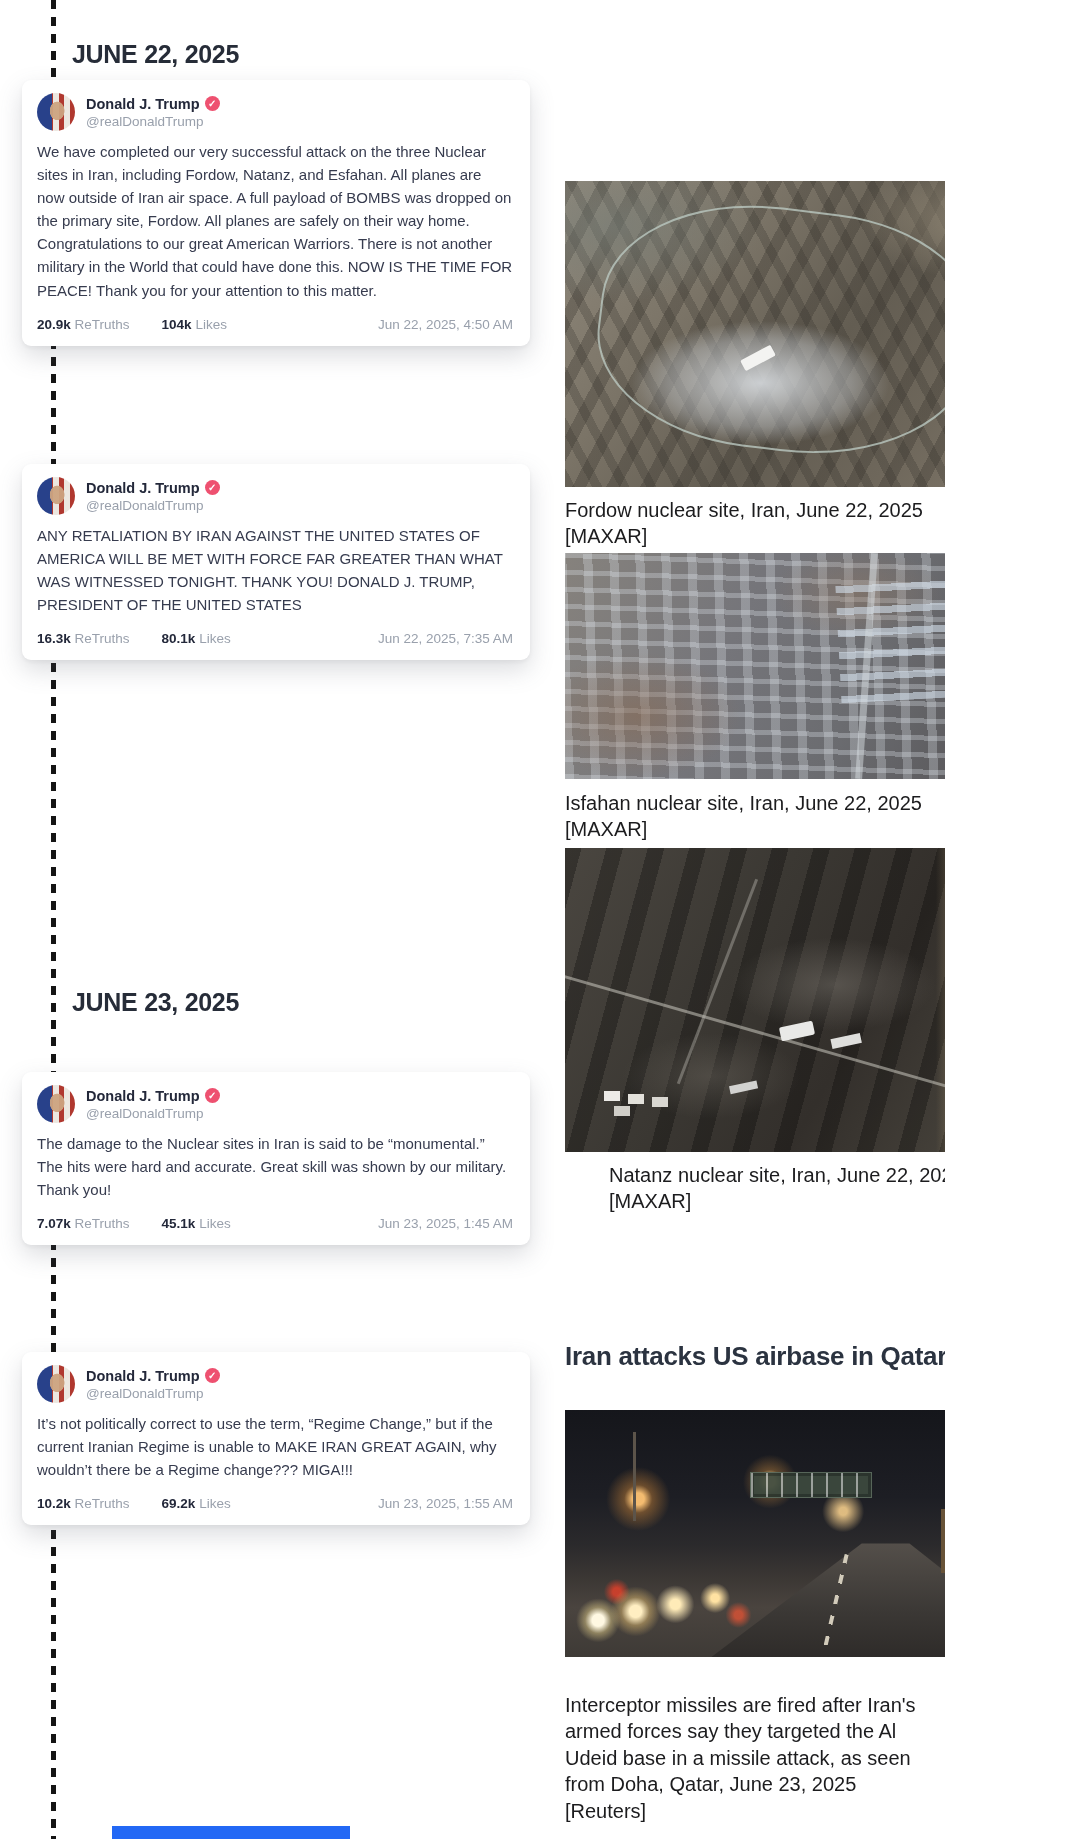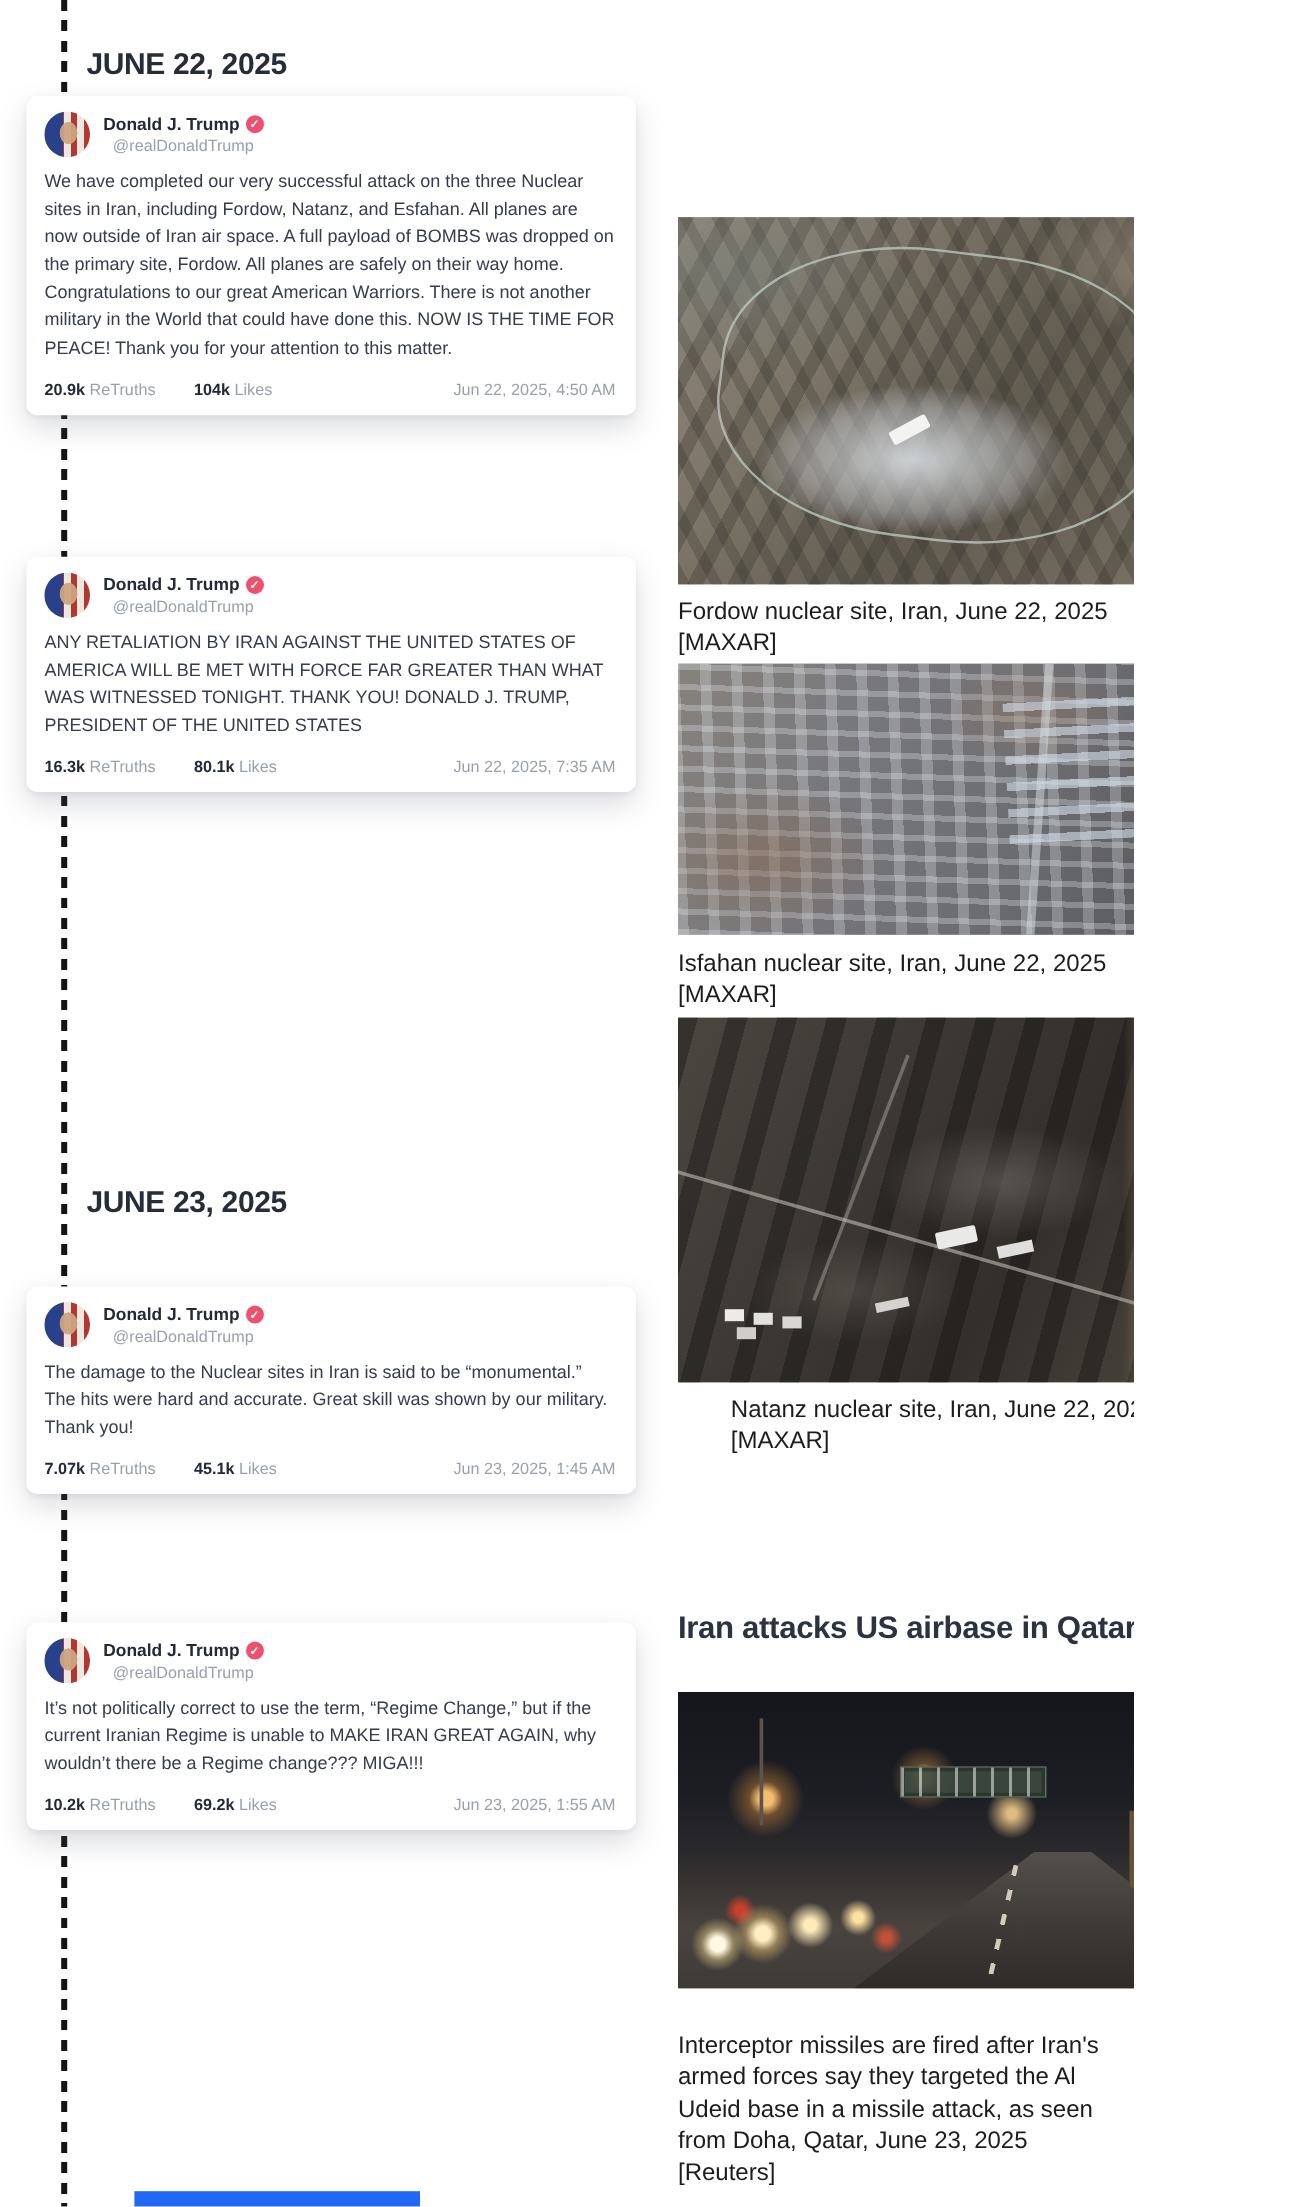--- a/index.html
+++ b/index.html
@@ -15,21 +15,21 @@
   
   .date-header { position:absolute; left:72px; z-index:2; font-size:25px; font-weight:900;
                  color:#262c38; letter-spacing:-0.3px; }
   #june22 { top:40px; } #june23 { top:988px; }
 
   
   .post-card { position:absolute; left:22px; width:508px; background:#fff; border-radius:9px;
                box-shadow:0 10px 24px rgba(95,100,115,0.22), 0 2px 4px rgba(0,0,0,0.05);
                padding:13px 17px 14px 15px; z-index:2; }
   #post1 { top:80px; } #post2 { top:464px; } #post3 { top:1072px; } #post4 { top:1352px; }
-  .post-head { display:flex; gap:11px; align-items:center; margin-bottom:9px;text-align:center; }
+  .post-head { display:flex; gap:11px; align-items:center; margin-bottom:9px; }
   .avatar { width:38px; height:38px; border-radius:50%; flex:0 0 38px;
     background:
       radial-gradient(ellipse 32% 40% at 53% 47%, rgba(205,164,128,0.95) 0 58%, transparent 63%),
       linear-gradient(90deg, #28418a 0%, #28418a 40%, transparent 40%),
       repeating-linear-gradient(90deg, #b0382f 0 5px, #ece7e0 5px 11px); }
   .author-line { display:flex; align-items:center; gap:5px; font-size:14.5px; font-weight:700; color:#23283a; }
   .badge { width:15px; height:15px; border-radius:50%; background:#ee5170; color:#fff; font-size:10px;
            display:inline-flex; align-items:center; justify-content:center; font-weight:700; }
   .handle { font-size:13.5px; color:#99a0ac; margin-top:2px; }
   .post-body { font-size:15px; line-height:1.54; color:#363b4e; }

